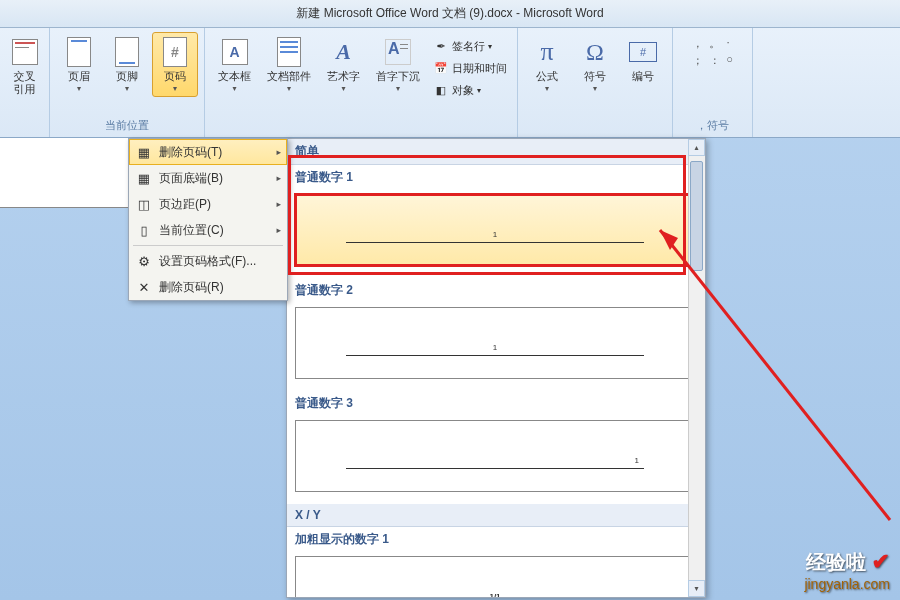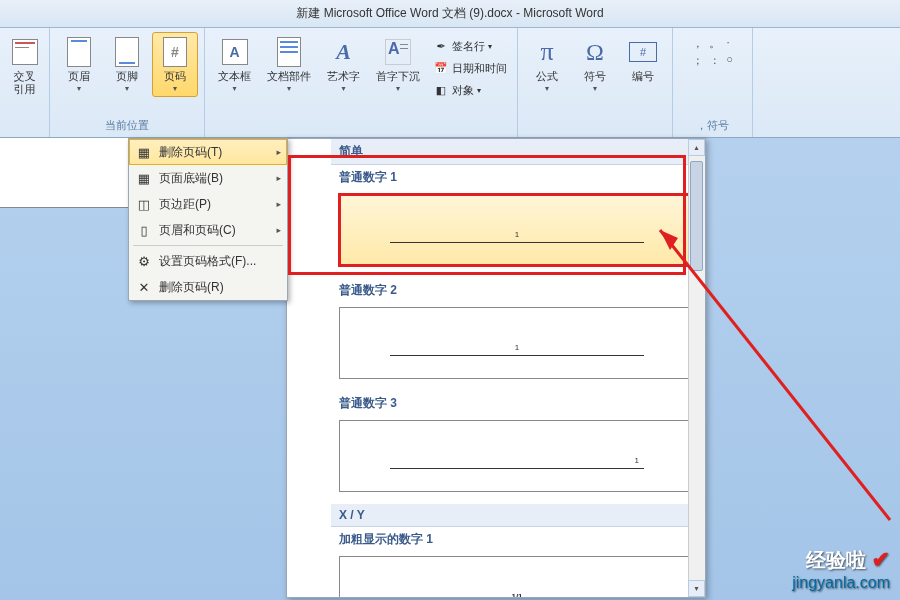--- a/index.html
+++ b/index.html
@@ -25,21 +25,21 @@
     
     .dropdown { position: absolute; left: 128px; top: 138px; width: 160px; background: #f4f4f0; border: 1px solid #9ba7b7; box-shadow: 2px 2px 5px rgba(0,0,0,0.3); z-index: 10; }
     .dropdown-item { display: flex; align-items: center; padding: 4px 6px; font-size: 12px; color: #333; cursor: pointer; gap: 6px; }
     .dropdown-item.highlighted { background: linear-gradient(to bottom, #ffefbf, #ffe79e); border: 1px solid #e8b020; padding: 3px 5px; }
     .dropdown-item .di-icon { width: 18px; height: 18px; display: flex; align-items: center; justify-content: center; font-size: 13px; }
     .dropdown-item .di-arrow { margin-left: auto; font-size: 9px; color: #555; }
     .dropdown-sep { height: 1px; background: #ccc; margin: 2px 4px; }
     
     
     .gallery { position: absolute; left: 286px; top: 138px; width: 420px; height: 460px; background: #fff; border: 1px solid #9ba7b7; box-shadow: 2px 2px 6px rgba(0,0,0,0.3); z-index: 9; overflow: hidden; }
-    .gallery-inner { height: 100%; overflow-y: auto; padding-right: 2px; padding-left: 44px; }
+    .gallery-inner { height: 100%; overflow-y: auto; padding-right: 2px; }
     .gallery-section-header { background: #e8eef7; padding: 4px 8px; font-size: 12px; font-weight: bold; color: #3a5a8a; border-bottom: 1px solid #c8d4e4; }
     .gallery-item-label { font-size: 12px; color: #3a5a8a; padding: 4px 8px; font-weight: bold; }
     .gallery-item-preview { margin: 4px 8px 12px 8px; height: 72px; border: 1px solid #888; background: #fff; position: relative; display: flex; align-items: center; justify-content: center; }
     .gallery-item-preview.highlighted { outline: 3px solid #e02020; outline-offset: -2px; background: linear-gradient(to bottom, #fff5d8, #ffe9a8); border-color: #e8b020; }
     .preview-line { position: absolute; bottom: 22px; left: 50px; right: 50px; height: 1px; background: #333; }
     .preview-num { position: absolute; font-size: 8px; color: #333; }
     .preview-num.center { bottom: 26px; left: 50%; transform: translateX(-50%); }
     .preview-num.right { bottom: 26px; right: 55px; }
     
     .scrollbar-track { position: absolute; right: 0; top: 0; bottom: 0; width: 17px; background: #f0f0f0; border-left: 1px solid #ccc; }
@@ -49,21 +49,21 @@
     
     .red-box { position: absolute; border: 3px solid #e02020; z-index: 11; pointer-events: none; }
     
     
     .red-arrow { position: absolute; z-index: 12; pointer-events: none; }
     
     
     .watermark { position: absolute; right: 10px; bottom: 8px; text-align: right; z-index: 20; }
     .watermark .wm1 { font-size: 20px; color: #fff; font-weight: bold; text-shadow: 1px 1px 2px rgba(0,0,0,0.6); }
     .watermark .wm1 .check { color: #e02020; font-size: 22px; }
-    .watermark .wm2 { font-size: 16px; color: #0369a1; text-shadow: 1px 1px 2px rgba(0,0,0,0.6); }
+    .watermark .wm2 { font-size: 14px; color: #a16207; text-shadow: 1px 1px 2px rgba(0,0,0,0.6); }
     
     .doc-area { position: absolute; left: 0; top: 138px; width: 130px; height: 70px; background: #fff; border-right: 1px solid #888; border-bottom: 1px solid #888; }
     
     
     .ic-paper { width: 24px; height: 30px; background: #fff; border: 1px solid #888; position: relative; }
     .ic-paper .h-line { position: absolute; left: 3px; right: 3px; height: 2px; background: #5a8ad8; }
     .ic-hash { font-size: 14px; color: #888; font-weight: bold; }
     .ic-wa { width: 28px; height: 28px; display: flex; align-items: center; justify-content: center; font-family: "Times New Roman"; font-style: italic; font-weight: bold; color: #4a6aa8; }
     .ic-pi { font-family: "Times New Roman"; font-size: 26px; color: #4a6aa8; }
     .ic-omega { font-family: "Times New Roman"; font-size: 24px; color: #4a6aa8; }
@@ -238,21 +238,21 @@
     <span>页面底端(B)</span>
     <span class="di-arrow">▸</span>
   </div>
   <div class="dropdown-item">
     <span class="di-icon">◫</span>
     <span>页边距(P)</span>
     <span class="di-arrow">▸</span>
   </div>
   <div class="dropdown-item">
     <span class="di-icon">▯</span>
-    <span>页眉和页码(C)</span>
+    <span>当前位置(C)</span>
     <span class="di-arrow">▸</span>
   </div>
   <div class="dropdown-sep"></div>
   <div class="dropdown-item">
     <span class="di-icon">⚙</span>
     <span>设置页码格式(F)...</span>
   </div>
   <div class="dropdown-item">
     <span class="di-icon">✕</span>
     <span>删除页码(R)</span>

